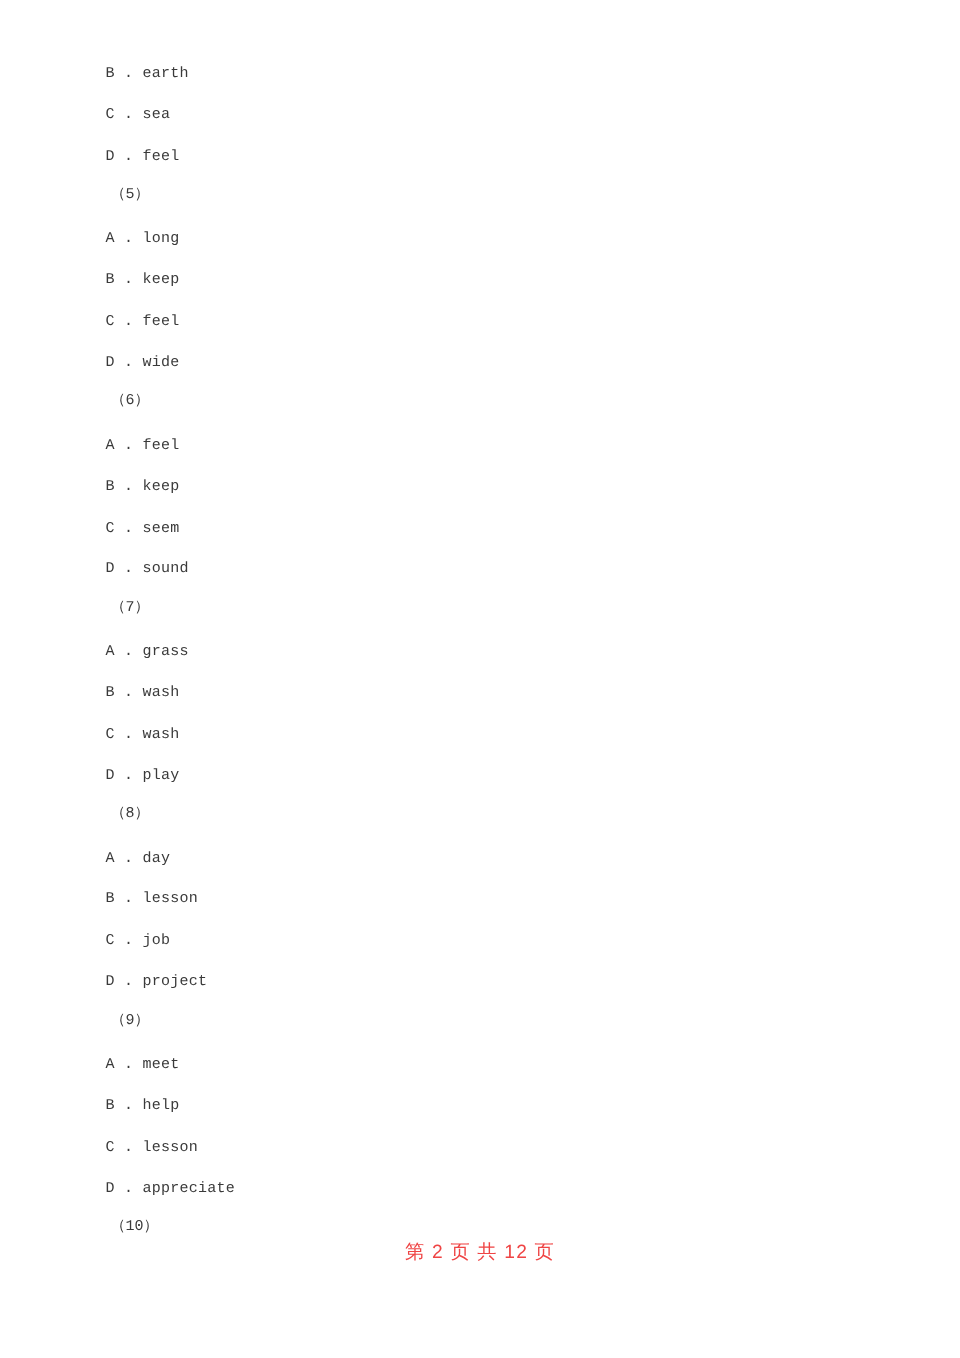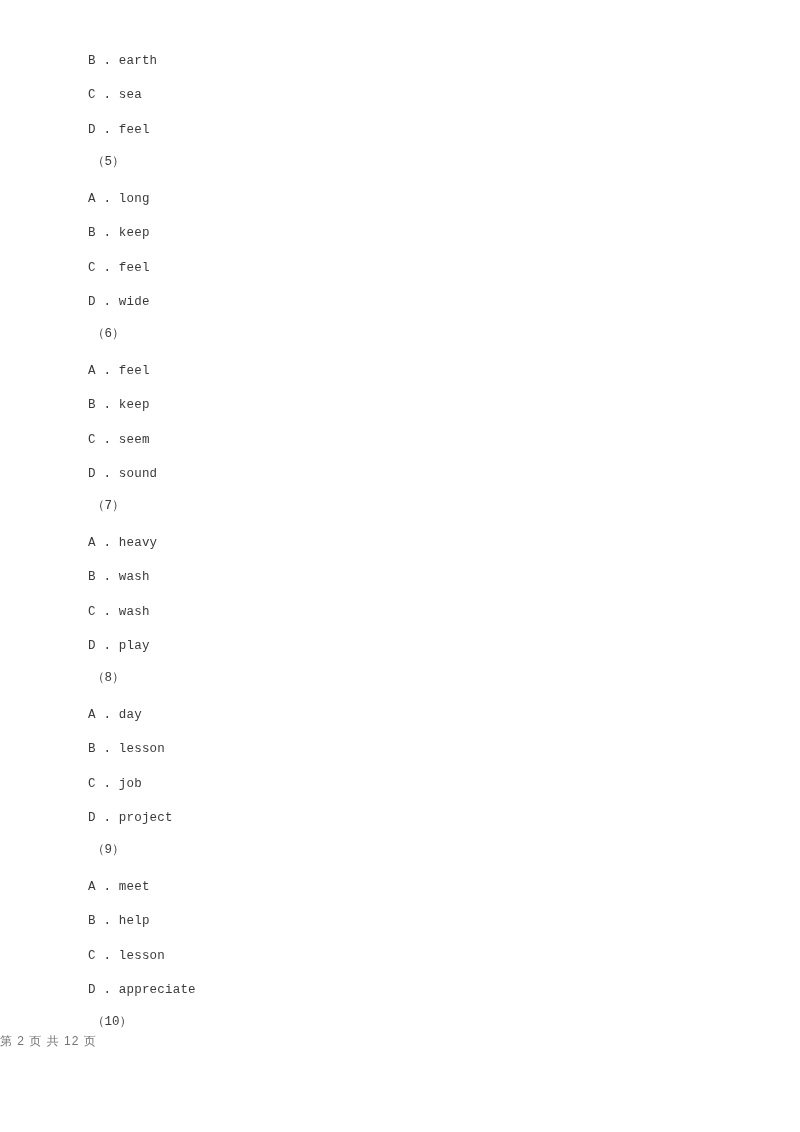--- a/index.html
+++ b/index.html
@@ -63,22 +63,23 @@
 
   .opt-text {
     display: inline-block;
   }
 
   .footer {
     position: absolute;
     left: 0;
     top: 1033px;
     width: 800px;
-    font-size: 12px;
-    color: #737373;
+    text-align: center;
+    font-size: 16px;
+    color: #ef4444;
     font-family: "Liberation Sans", "DejaVu Sans", sans-serif;
     letter-spacing: 1px;
     white-space: pre;
   }
 </style>
 </head>
 <body>
 
 <div class="page">
   <div class="content" id="content">
@@ -89,21 +90,21 @@
       <div class="line option" style="top: 188px;"><span class="opt-letter">A</span><span class="opt-sep"> . </span><span class="opt-text">long</span></div>
       <div class="line option" style="top: 222px;"><span class="opt-letter">B</span><span class="opt-sep"> . </span><span class="opt-text">keep</span></div>
       <div class="line option" style="top: 257px;"><span class="opt-letter">C</span><span class="opt-sep"> . </span><span class="opt-text">feel</span></div>
       <div class="line option" style="top: 291px;"><span class="opt-letter">D</span><span class="opt-sep"> . </span><span class="opt-text">wide</span></div>
       <div class="line qnum" style="top: 323px;">（6）</div>
       <div class="line option" style="top: 360px;"><span class="opt-letter">A</span><span class="opt-sep"> . </span><span class="opt-text">feel</span></div>
       <div class="line option" style="top: 394px;"><span class="opt-letter">B</span><span class="opt-sep"> . </span><span class="opt-text">keep</span></div>
       <div class="line option" style="top: 429px;"><span class="opt-letter">C</span><span class="opt-sep"> . </span><span class="opt-text">seem</span></div>
       <div class="line option" style="top: 463px;"><span class="opt-letter">D</span><span class="opt-sep"> . </span><span class="opt-text">sound</span></div>
       <div class="line qnum" style="top: 495px;">（7）</div>
-      <div class="line option" style="top: 532px;"><span class="opt-letter">A</span><span class="opt-sep"> . </span><span class="opt-text">heavy</span></div>
+      <div class="line option" style="top: 532px;"><span class="opt-letter">A</span><span class="opt-sep"> . </span><span class="opt-text">grass</span></div>
       <div class="line option" style="top: 566px;"><span class="opt-letter">B</span><span class="opt-sep"> . </span><span class="opt-text">wash</span></div>
       <div class="line option" style="top: 601px;"><span class="opt-letter">C</span><span class="opt-sep"> . </span><span class="opt-text">wash</span></div>
       <div class="line option" style="top: 635px;"><span class="opt-letter">D</span><span class="opt-sep"> . </span><span class="opt-text">play</span></div>
       <div class="line qnum" style="top: 667px;">（8）</div>
       <div class="line option" style="top: 704px;"><span class="opt-letter">A</span><span class="opt-sep"> . </span><span class="opt-text">day</span></div>
       <div class="line option" style="top: 738px;"><span class="opt-letter">B</span><span class="opt-sep"> . </span><span class="opt-text">lesson</span></div>
       <div class="line option" style="top: 773px;"><span class="opt-letter">C</span><span class="opt-sep"> . </span><span class="opt-text">job</span></div>
       <div class="line option" style="top: 807px;"><span class="opt-letter">D</span><span class="opt-sep"> . </span><span class="opt-text">project</span></div>
       <div class="line qnum" style="top: 839px;">（9）</div>
       <div class="line option" style="top: 876px;"><span class="opt-letter">A</span><span class="opt-sep"> . </span><span class="opt-text">meet</span></div>

